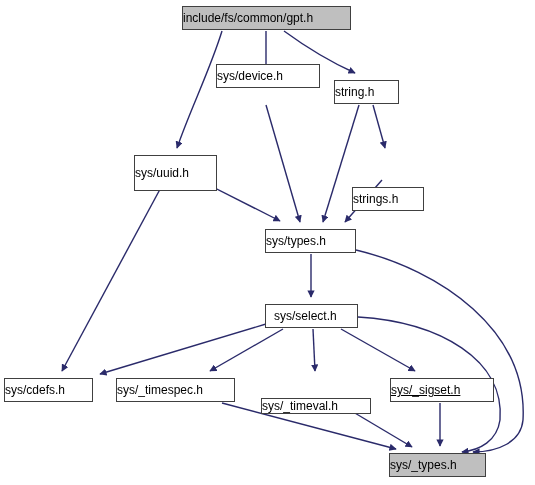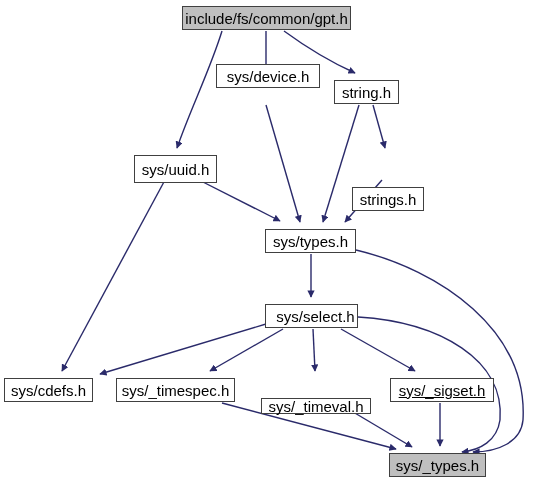--- a/index.html
+++ b/index.html
@@ -23,25 +23,24 @@
     top: 0;
     width: 535px;
     height: 485px;
   }
   .node {
     position: absolute;
     box-sizing: border-box;
     border: 1px solid #404040;
     background: #ffffff;
     color: #000000;
-    font-size: 15px;
+    font-size: 12px;
     line-height: 1;
     display: flex;
     align-items: center;
-    justify-content: center;
     white-space: nowrap;
     letter-spacing: 0px;
   }
   .node.root {
     background: #bfbfbf;
     border-color: #404040;
   }
   .node.terminal {
     background: #bfbfbf;
     border-color: #404040;
@@ -109,21 +108,21 @@
   </div>
 
   <div class="node" style="left:216px; top:64px; width:104px; height:24px;">
     <span class="node-label">sys/device.h</span>
   </div>
 
   <div class="node" style="left:334px; top:80px; width:65px; height:24px;">
     <span class="node-label">string.h</span>
   </div>
 
-  <div class="node" style="left:134px; top:155px; width:83px; height:28px;">
+  <div class="node" style="left:134px; top:155px; width:83px; height:36px;">
     <span class="node-label">sys/uuid.h</span>
   </div>
 
   <div class="node" style="left:352px; top:155px; width:72px; height:24px;margin-top:32px;">
     <span class="node-label">strings.h</span>
   </div>
 
   <div class="node" style="left:265px; top:229px; width:91px; height:24px;">
     <span class="node-label">sys/types.h</span>
   </div>

